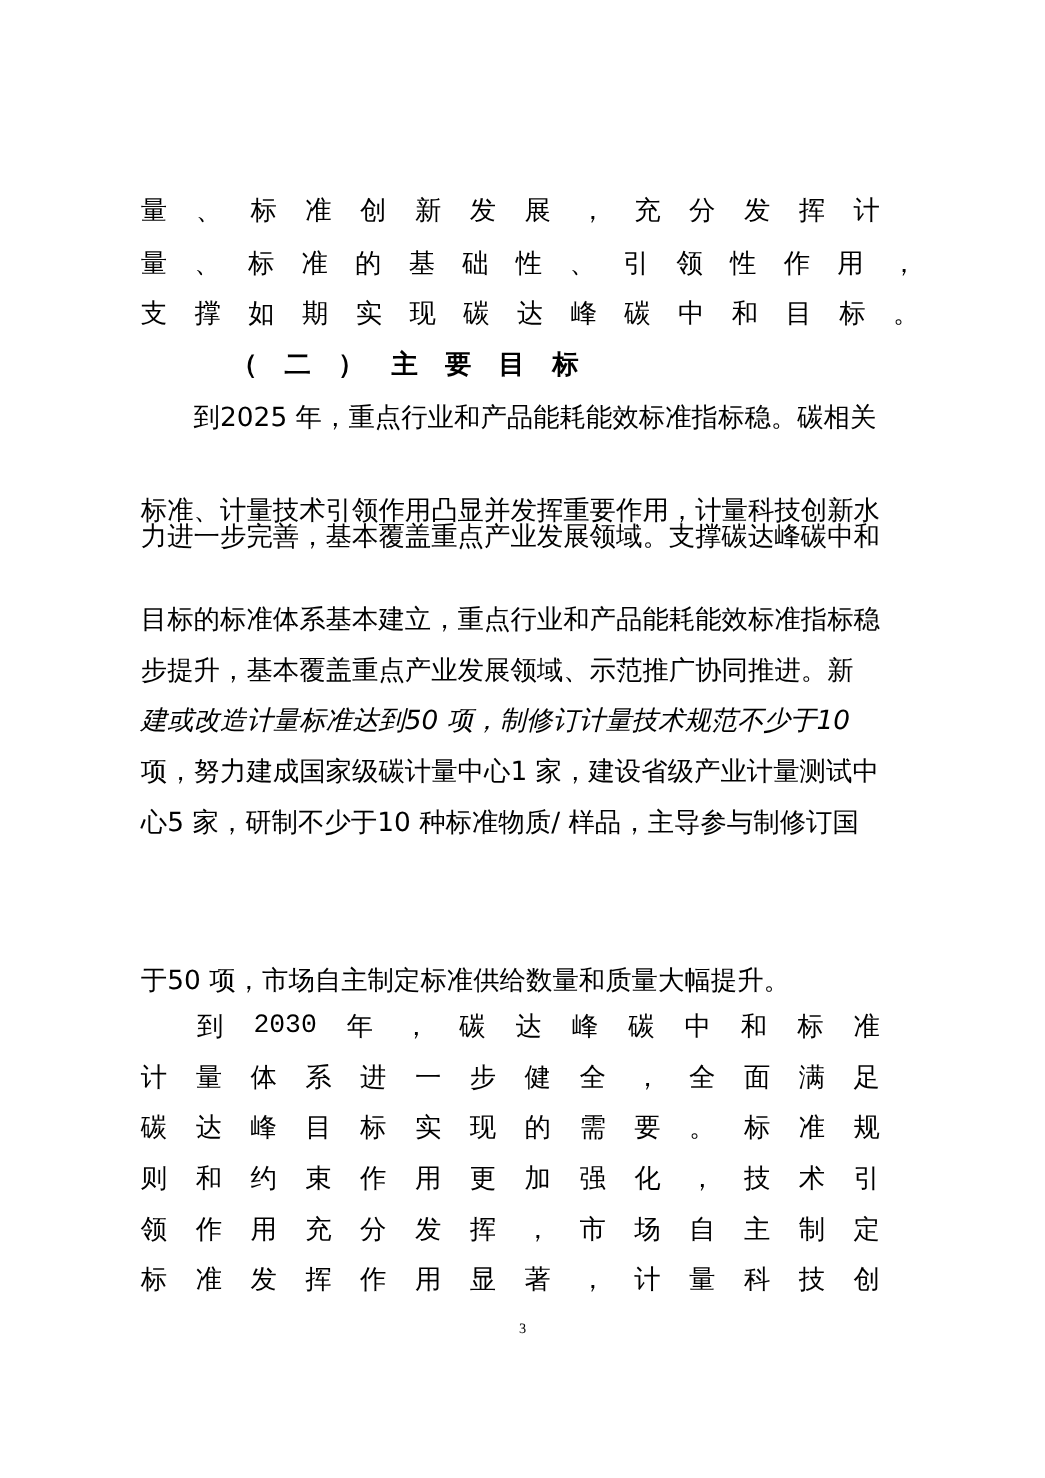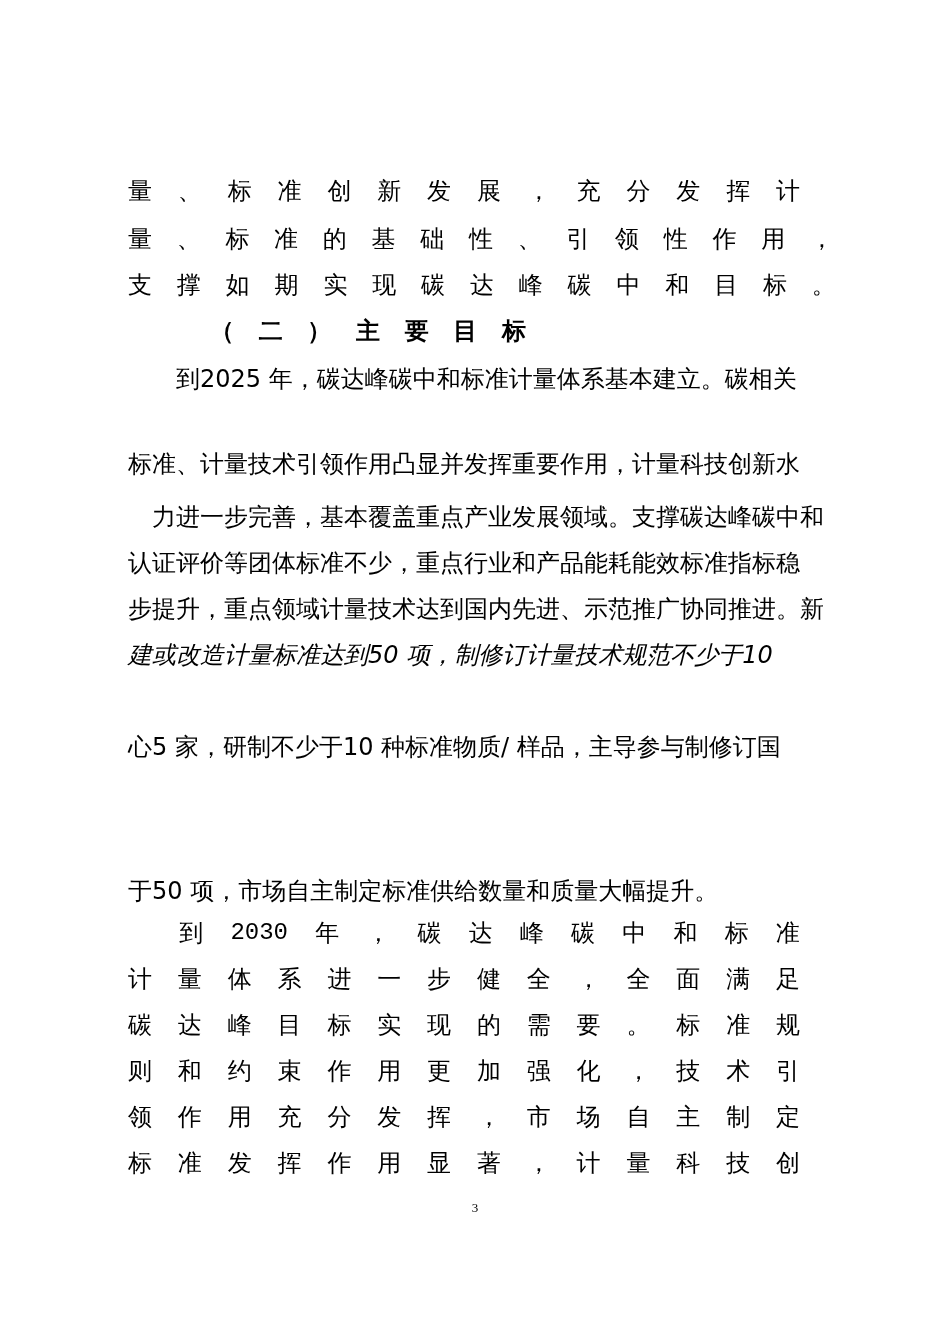--- a/index.html
+++ b/index.html
@@ -73,26 +73,27 @@
   <div class="line spread heading" style="top:316px; left:210px; width:316px;">
       <span>（</span>
       <span>二</span>
       <span>）</span>
       <span>主</span>
       <span>要</span>
       <span>目</span>
       <span>标</span>
     </div>
 
-  <div class="line" style="top:364px; left:176px;">到2025 年，碳达峰碳中和标准计量体系基本建立。碳相关</div>
+  <div class="line" style="top:364px; left:176px;">到2025 年，重点行业和产品能耗能效标准指标稳。碳相关</div>
   <div class="line" style="top:409px;margin-top:40px;">标准、计量技术引领作用凸显并发挥重要作用，计量科技创新水</div>
-  <div class="line" style="top:502px;margin-left:24px;">力进一步完善，基本覆盖重点产业发展领域。支撑碳达峰碳中和</div>
-  <div class="line" style="top:548px;">认证评价等团体标准不少，重点行业和产品能耗能效标准指标稳</div>
-  <div class="line" style="top:594px;">步提升，重点领域计量技术达到国内先进、示范推广协同推进。新</div>
+  <div class="line" style="top:472px;">力进一步完善，基本覆盖重点产业发展领域。支撑碳达峰碳中和</div>
+  <div class="line" style="top:548px;">目标的标准体系基本建立，重点行业和产品能耗能效标准指标稳</div>
+  <div class="line" style="top:594px;">步提升，基本覆盖重点产业发展领域、示范推广协同推进。新</div>
   <div class="line" style="top:640px;font-style:italic;">建或改造计量标准达到50  项，制修订计量技术规范不少于10</div>
+  <div class="line" style="top:686px;">项，努力建成国家级碳计量中心1 家，建设省级产业计量测试中</div>
   <div class="line" style="top:732px;text-align:center;">心5 家，研制不少于10  种标准物质/  样品，主导参与制修订国</div>
   <div class="line" style="top:876px;">于50  项，市场自主制定标准供给数量和质量大幅提升。</div>
 
   <div class="line spread" style="top:918px; width:672px;">
       <span style="width: 24px;"></span>
       <span>到</span>
       <span class="num-serif">2030</span>
       <span>年</span>
       <span>，</span>
       <span>碳</span>

